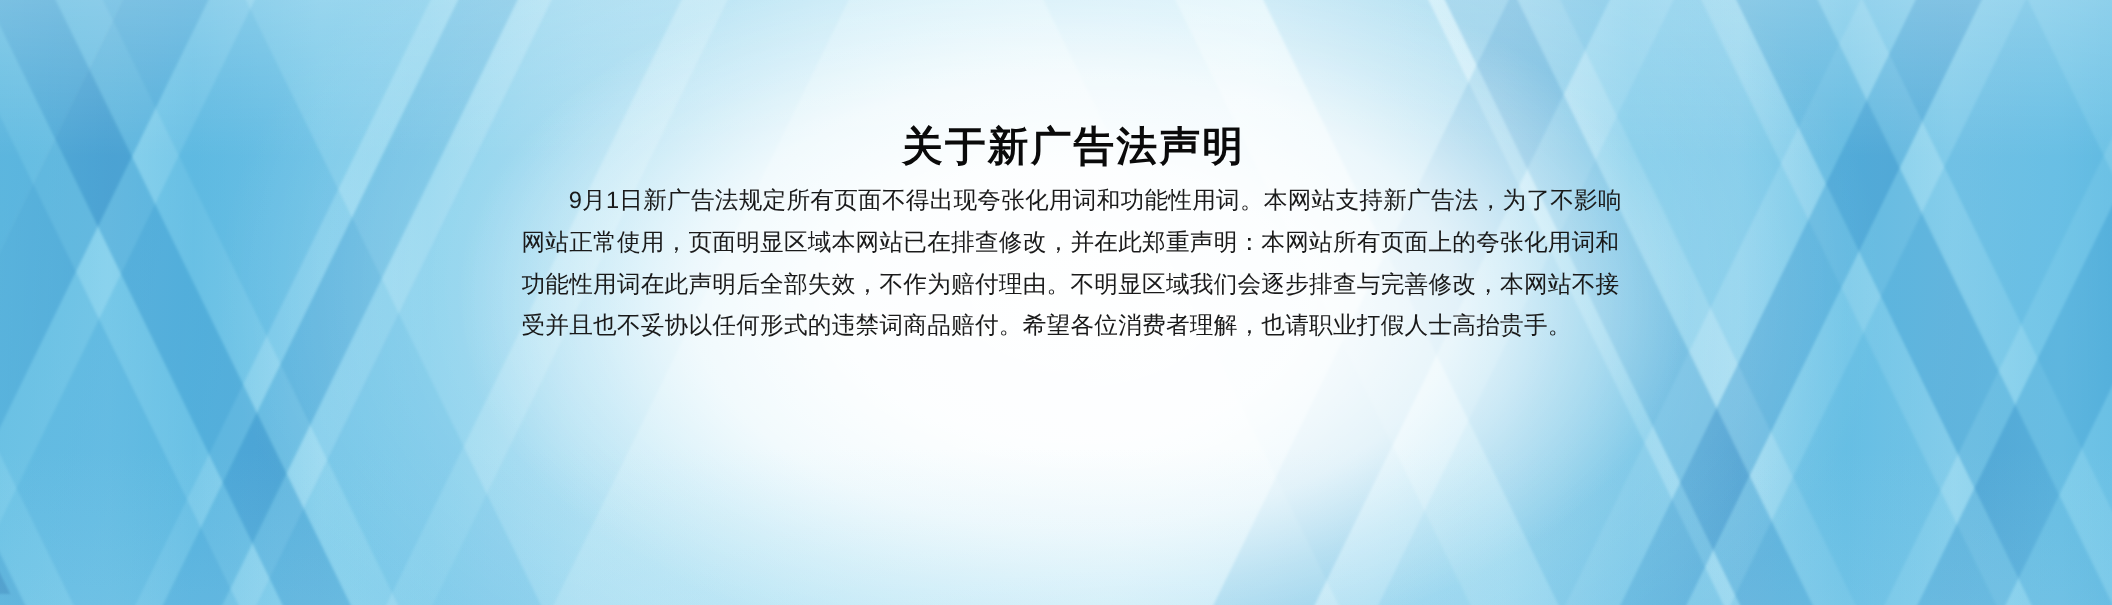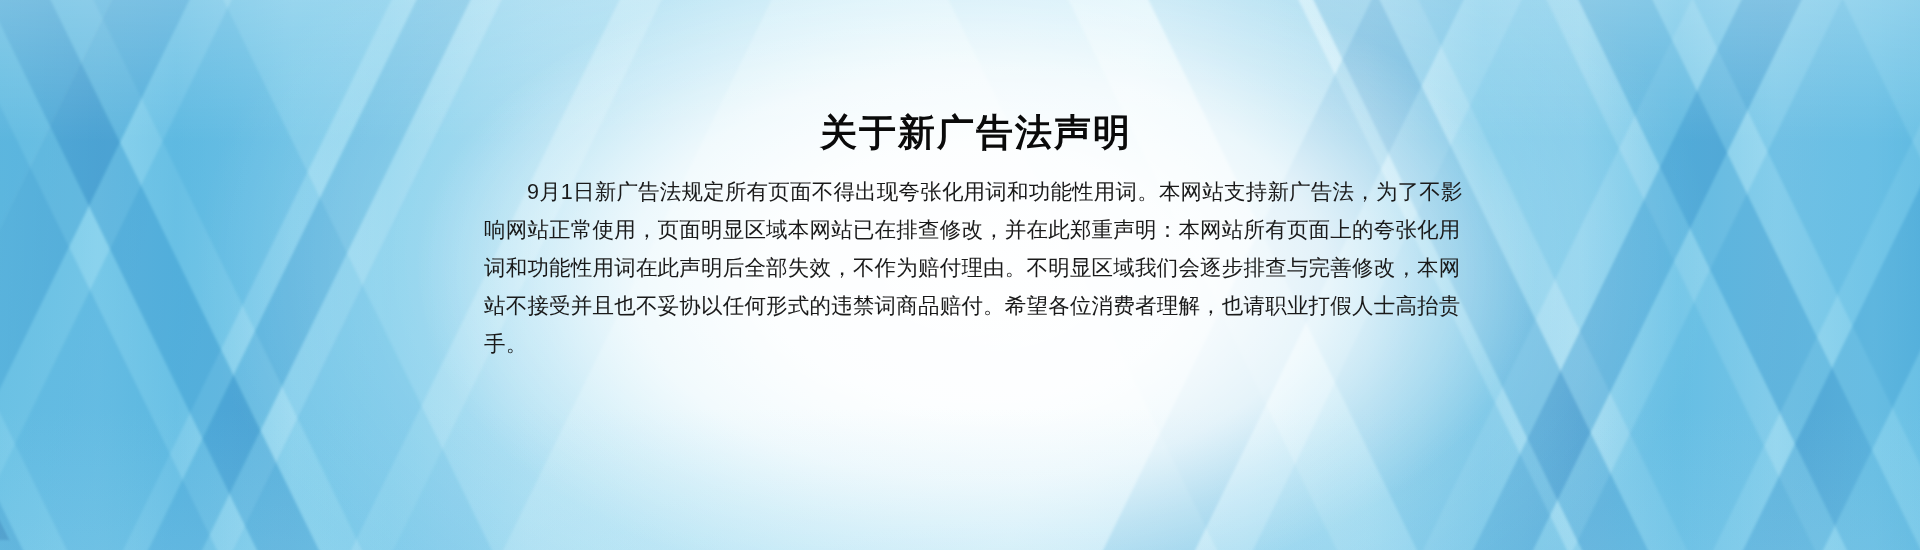--- a/index.html
+++ b/index.html
@@ -133,21 +133,21 @@
     width: 1010px;
     color: #1a1a1a;
     font-size: 21.5px;
     line-height: 38px;
     letter-spacing: .2px;
     text-align: justify;
     text-justify: inter-character;
   }
 
   .para {
-    margin: 13px;
+    margin: 3px;
     text-align: justify;
     text-justify: inter-character;
   }
   .para.indent { text-indent: 2em; }
   .para:last-child { text-align: left; }
 </style>
 </head>
 <body>
 
 <div id="banner">

